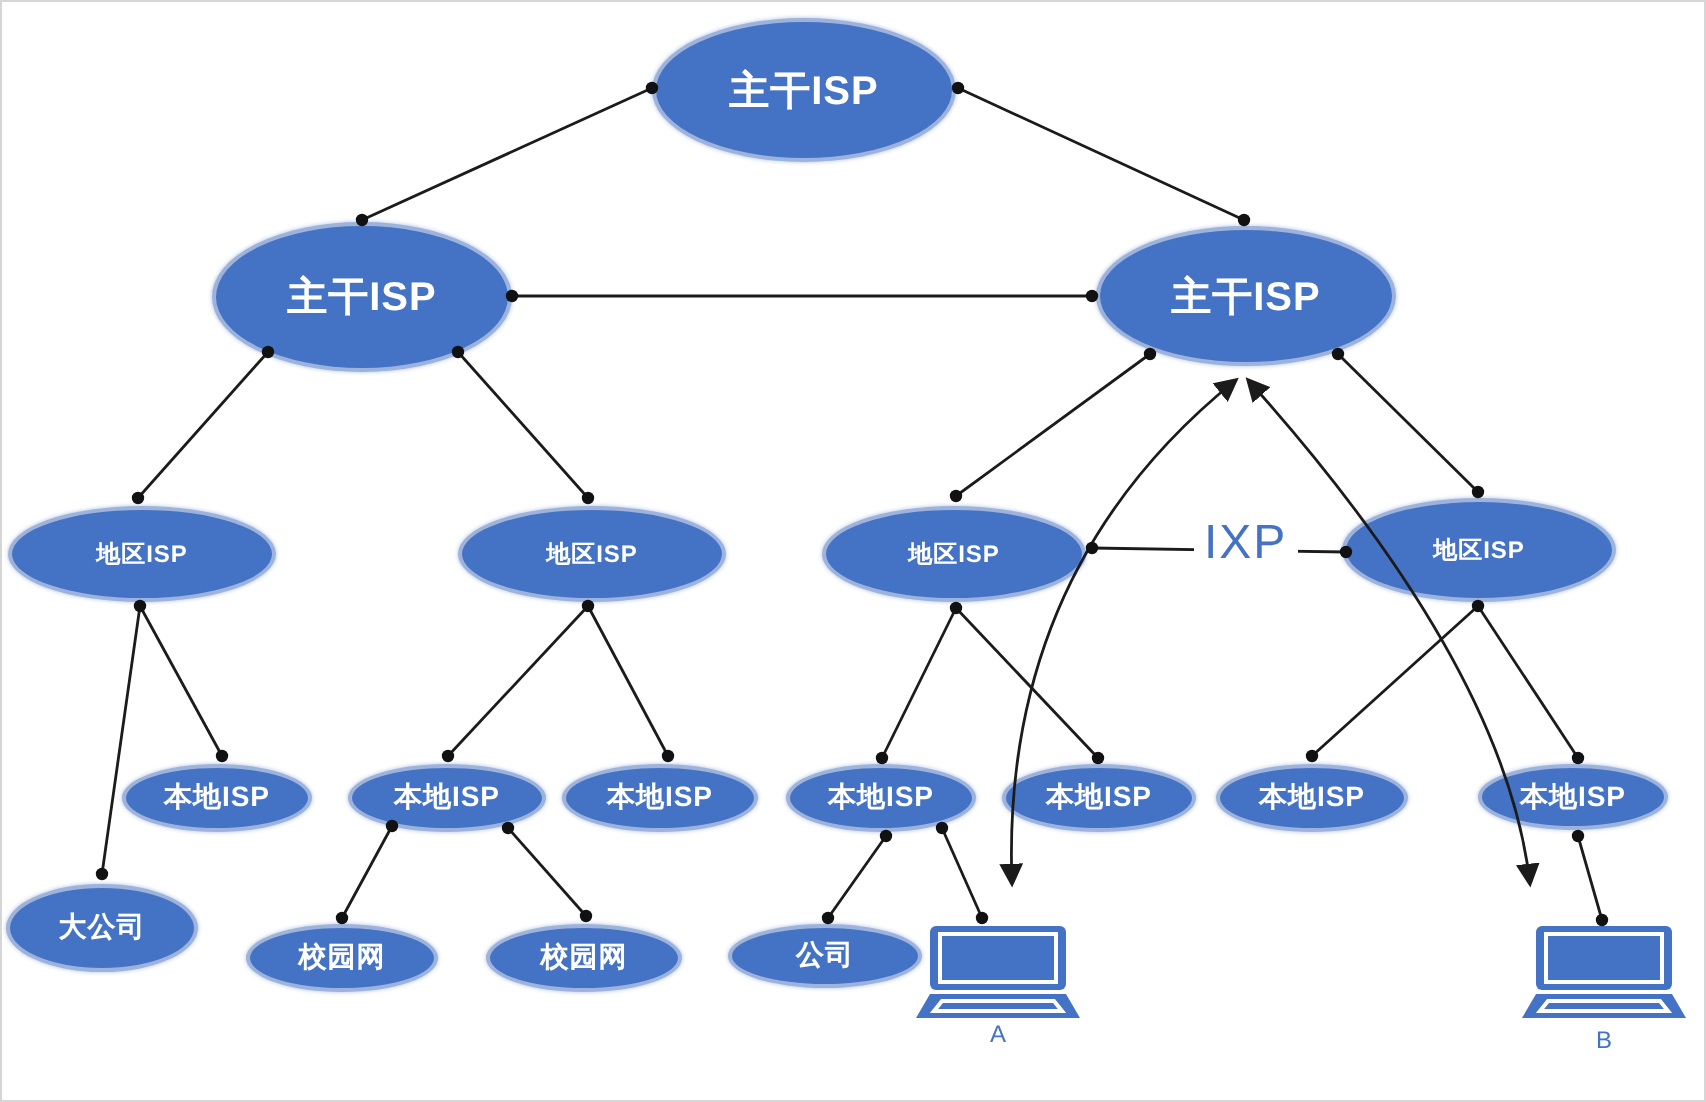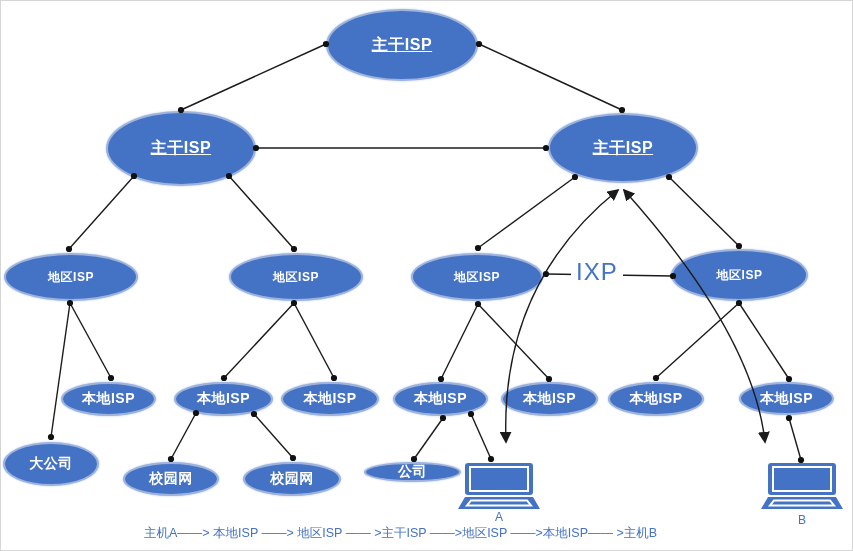--- a/index.html
+++ b/index.html
@@ -9,21 +9,21 @@
     font-family:"Liberation Sans", sans-serif;
   }
   .node {
     position:absolute; background:#4472C4; border:2px solid #9db3dc;
     border-radius:50%; box-sizing:border-box;
     display:flex; align-items:center; justify-content:center;
     color:#ffffff; font-weight:bold; z-index:1;
     box-shadow:0 0 2px rgba(68,114,196,.45);
     letter-spacing:.5px;
   }
-  .tier-backbone { font-size:16px;text-decoration:underline; }
+  .tier-backbone { font-size:20px; }
   .tier-region   { font-size:12px; }
   .tier-local    { font-size:14px; }
   .tier-leaf     { font-size:14px; }
   .overlay {
     position:absolute; left:0; top:0; width:853px; height:551px;
     z-index:5; pointer-events:none;
   }
   .ixp-label {
     position:absolute; z-index:6; color:#4472C4; background:#ffffff;
     font-size:24px; font-weight:500; padding:0 5px; line-height:1;
@@ -91,21 +91,21 @@
 
   <div class="node tier-leaf" style="left:2px;top:441px;width:96px;height:44px;">
     <span>大公司</span>
   </div>
   <div class="node tier-leaf" style="left:122px;top:461px;width:96px;height:34px;">
     <span>校园网</span>
   </div>
   <div class="node tier-leaf" style="left:242px;top:461px;width:98px;height:34px;">
     <span>校园网</span>
   </div>
-  <div class="node tier-leaf" style="left:363px;top:461px;width:97px;height:20px;">
+  <div class="node tier-leaf" style="left:363px;top:461px;width:97px;height:32px;">
     <span>公司</span>
   </div>
 
   <div class="laptop" style="left:457px;top:462px;">
     <svg width="82" height="49" viewBox="0 0 82 49">
       <rect x="7" y="0" width="68" height="32" rx="3" fill="#4472C4"></rect>
       <rect x="12" y="4" width="58" height="24" fill="none" stroke="#ffffff" stroke-width="2"></rect>
       <path d="M7,34 L75,34 L82,46 L0,46 Z" fill="#4472C4" stroke-linejoin="round"></path>
       <path d="M13,37.5 L69,37.5 L73,42.5 L9,42.5 Z" fill="#4472C4" stroke="#ffffff" stroke-width="2"></path>
     </svg>
@@ -115,21 +115,21 @@
   <div class="laptop" style="left:760px;top:462px;">
     <svg width="82" height="49" viewBox="0 0 82 49">
       <rect x="7" y="0" width="68" height="32" rx="3" fill="#4472C4"></rect>
       <rect x="12" y="4" width="58" height="24" fill="none" stroke="#ffffff" stroke-width="2"></rect>
       <path d="M7,34 L75,34 L82,46 L0,46 Z" fill="#4472C4" stroke-linejoin="round"></path>
       <path d="M13,37.5 L69,37.5 L73,42.5 L9,42.5 Z" fill="#4472C4" stroke="#ffffff" stroke-width="2"></path>
     </svg>
   </div>
   <div class="host-label" style="left:760px;top:512px;">B</div>
 
-  <div class="ixp-label" style="left:570px;top:259px;">IXP</div>
+  <div class="ixp-label" style="left:596px;top:259px;">IXP</div>
 
   <svg class="overlay" viewBox="0 0 853 551">
     <defs>
       <marker id="arr" viewBox="0 0 10 10" refX="8.5" refY="5" markerWidth="8.5" markerHeight="8.5" orient="auto-start-reverse">
         <path d="M0,0 L10,5 L0,10 z" fill="#1b1b1b"></path>
       </marker>
     </defs>
 
     <g stroke="#1b1b1b" stroke-width="1.4" fill="none">
       <line x1="325" y1="43" x2="180" y2="109"></line>
@@ -195,15 +195,14 @@
       <circle cx="788" cy="417" r="3.1"></circle>
       <circle cx="50" cy="436" r="3.1"></circle>
       <circle cx="170" cy="458" r="3.1"></circle>
         <circle cx="292" cy="457" r="3.1"></circle>
       <circle cx="413" cy="458" r="3.1"></circle>
         <circle cx="490" cy="458" r="3.1"></circle>
       <circle cx="800" cy="459" r="3.1"></circle>
     </g>
   </svg>
 
-  <div class="caption">主机A——&gt; 本地ISP ——&gt; 地区ISP —— &gt;主干ISP ——&gt;地区ISP ——&gt;本地ISP—— &gt;主机B</div>
 
 </div>
 
 </body></html>

